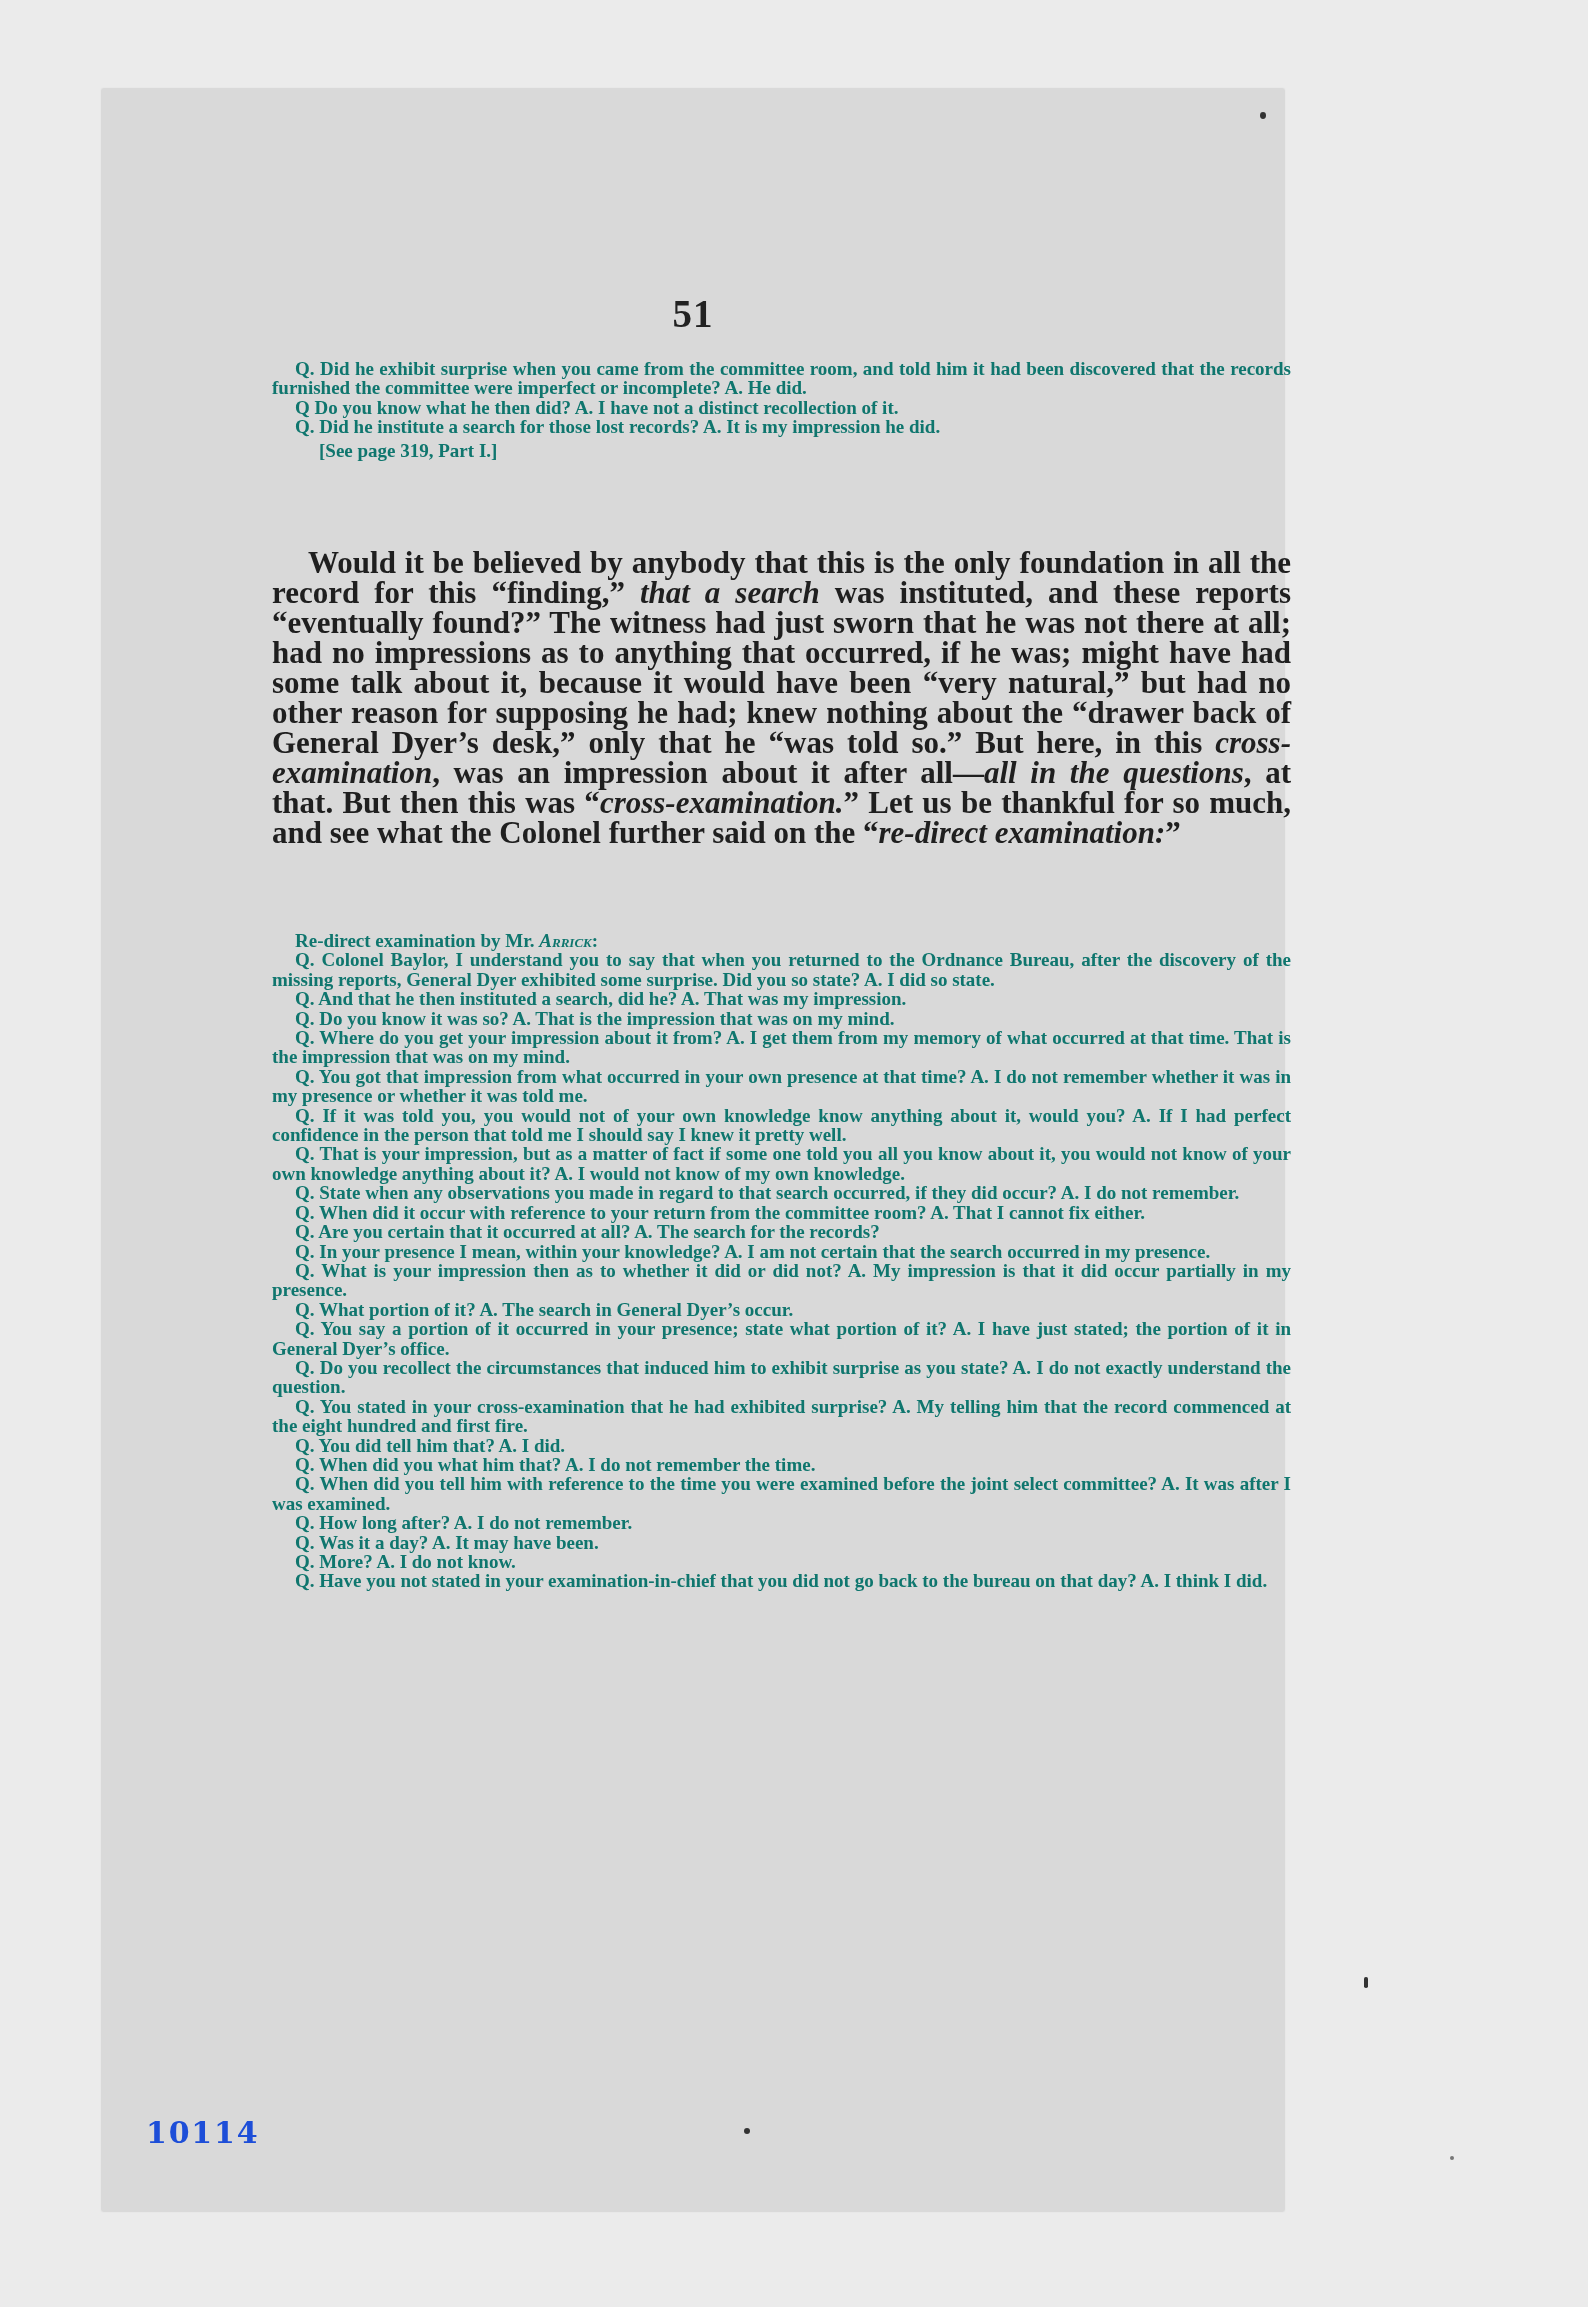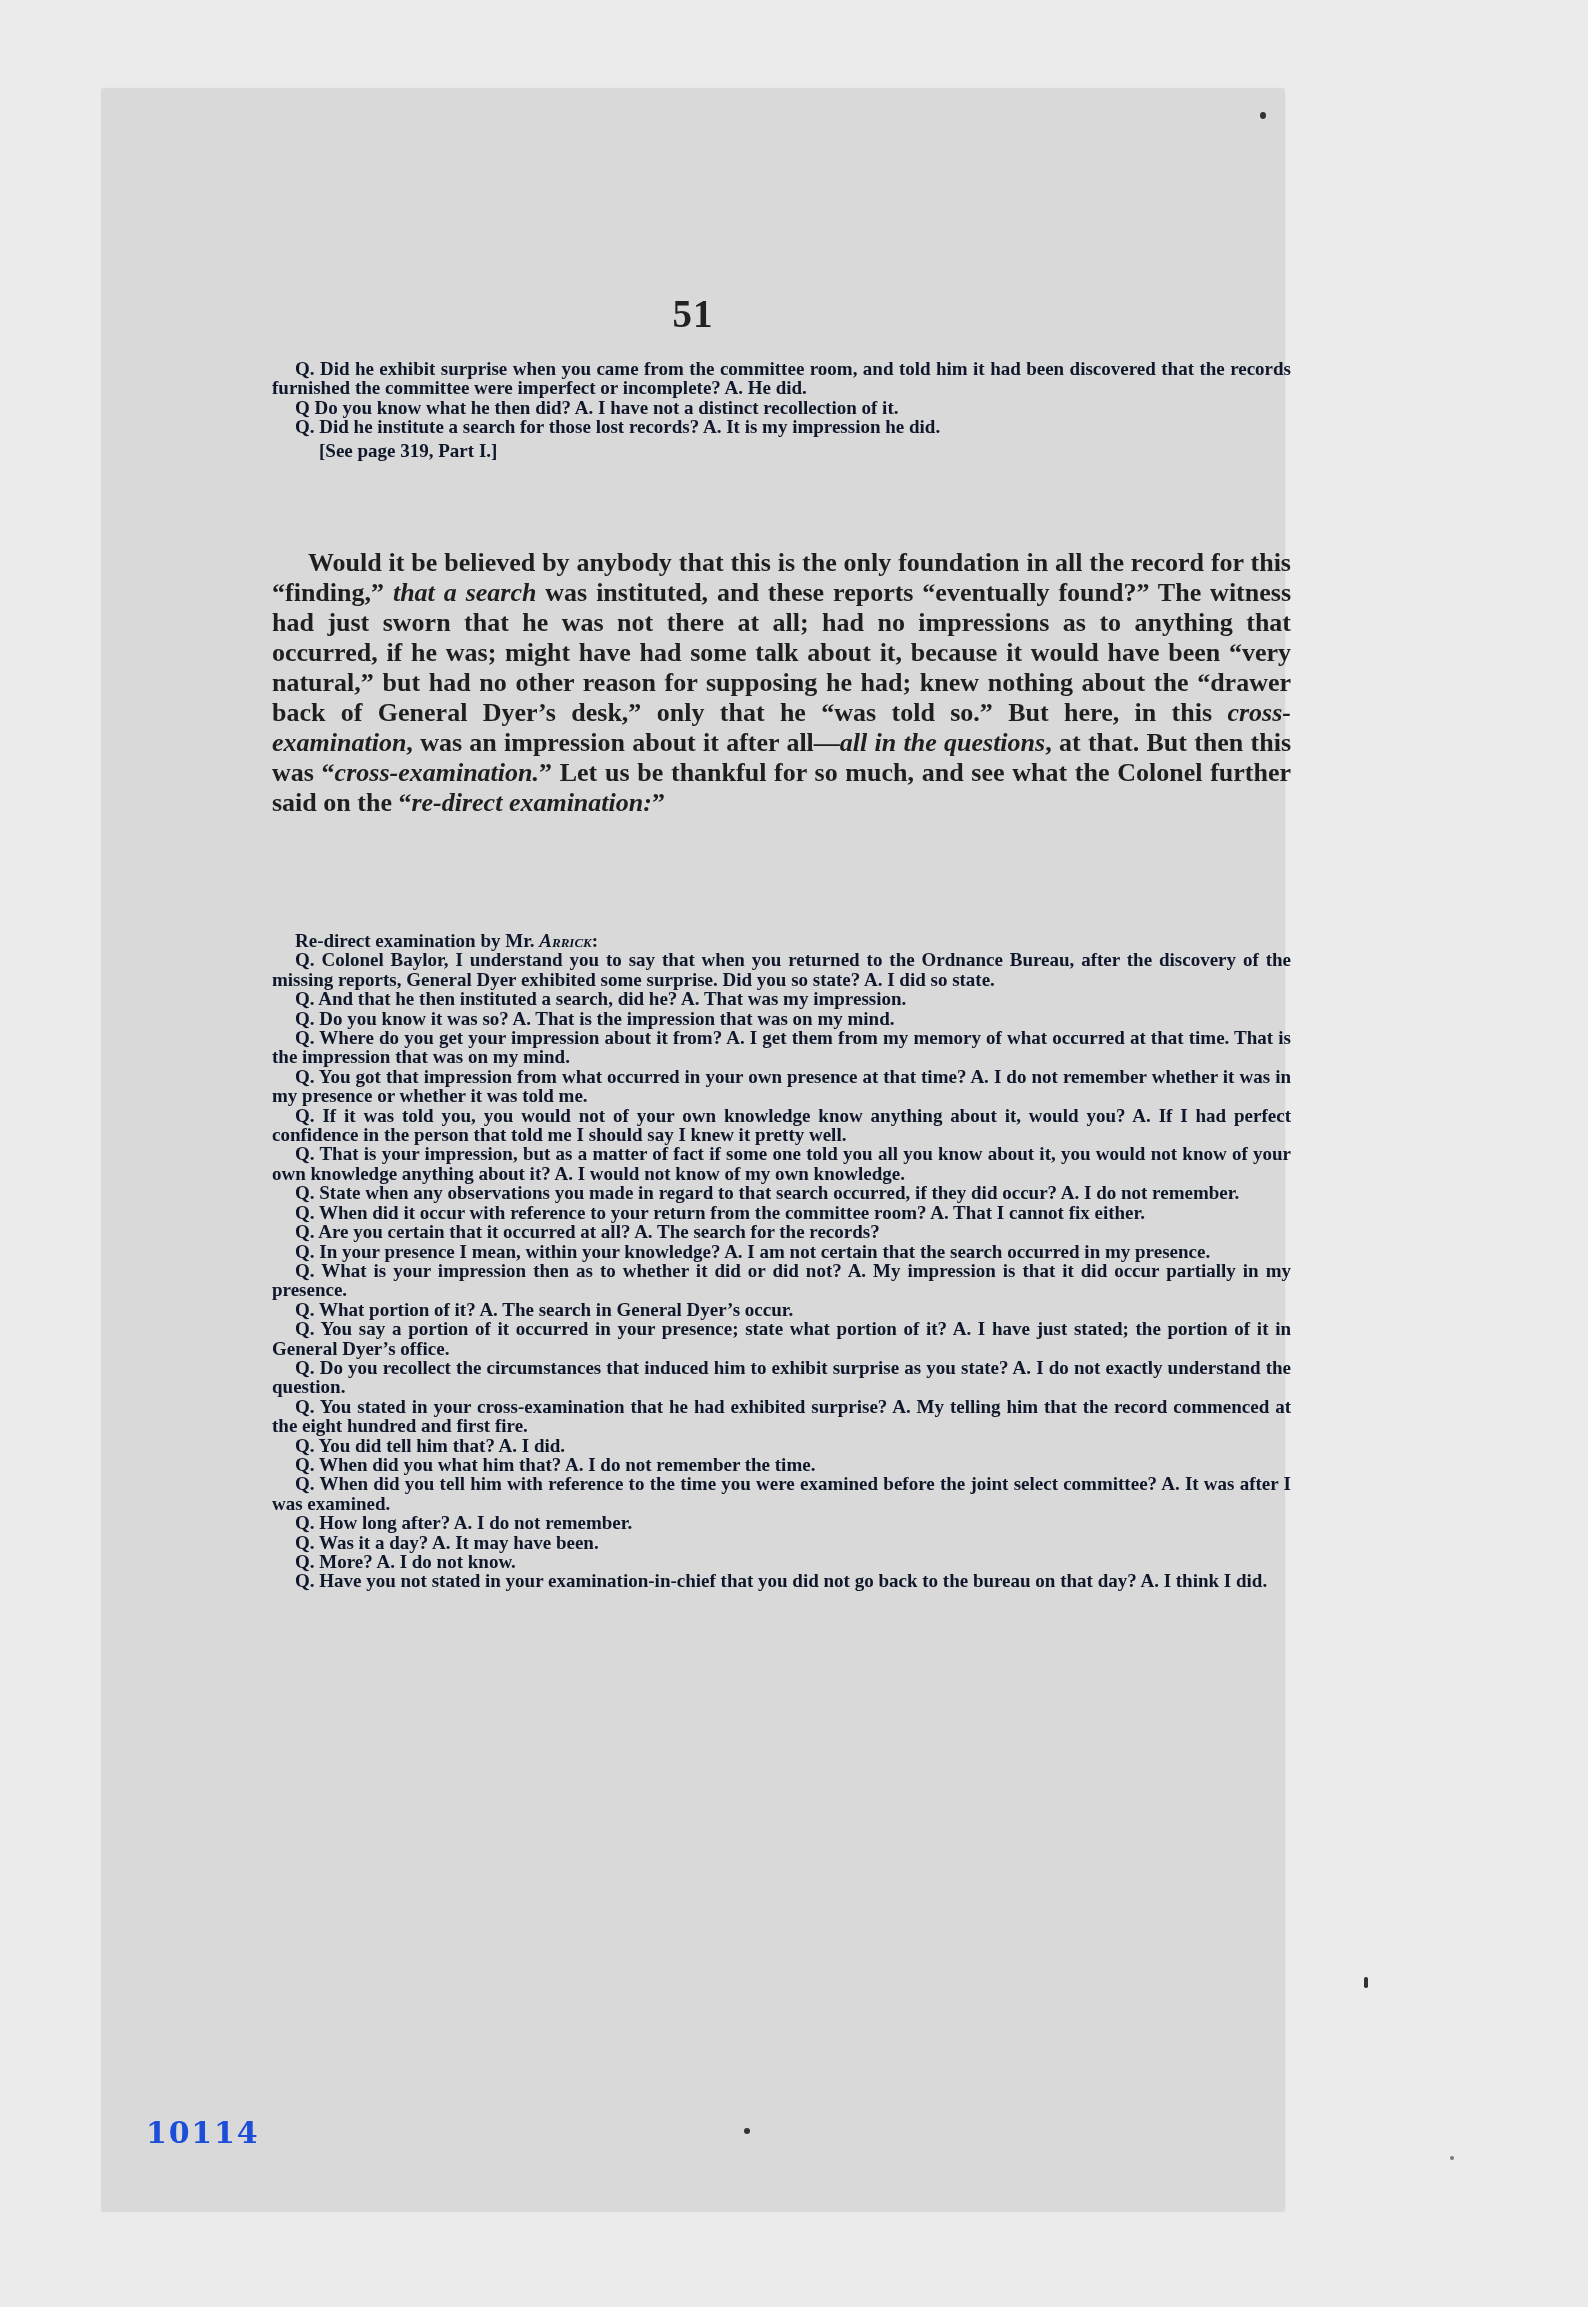--- a/index.html
+++ b/index.html
@@ -38,32 +38,32 @@
   .column {
     position: absolute;
     left: 170px;
     width: 1019px;
   }
   .small {
     font-size: 19px;
     line-height: 19.4px;
     font-weight: bold;
     text-align: justify;
-    color: #0f172a;
+    color: #0f766e;
   }
   .small p {
     margin: 0;
     text-indent: 23px;
   }
   .small .ref {
     text-indent: 43px;
     margin: 4px;
   }
   .body-para {
-    font-size: 26px;
+    font-size: 31px;
     line-height: 30px;
     font-weight: bold;
     text-align: justify;
     color: #1f1f1f;
     text-indent: 36px;
     margin: 0;
   }
   .body-para i { font-weight: bold; }
   .heading-line {
     margin: 0;

